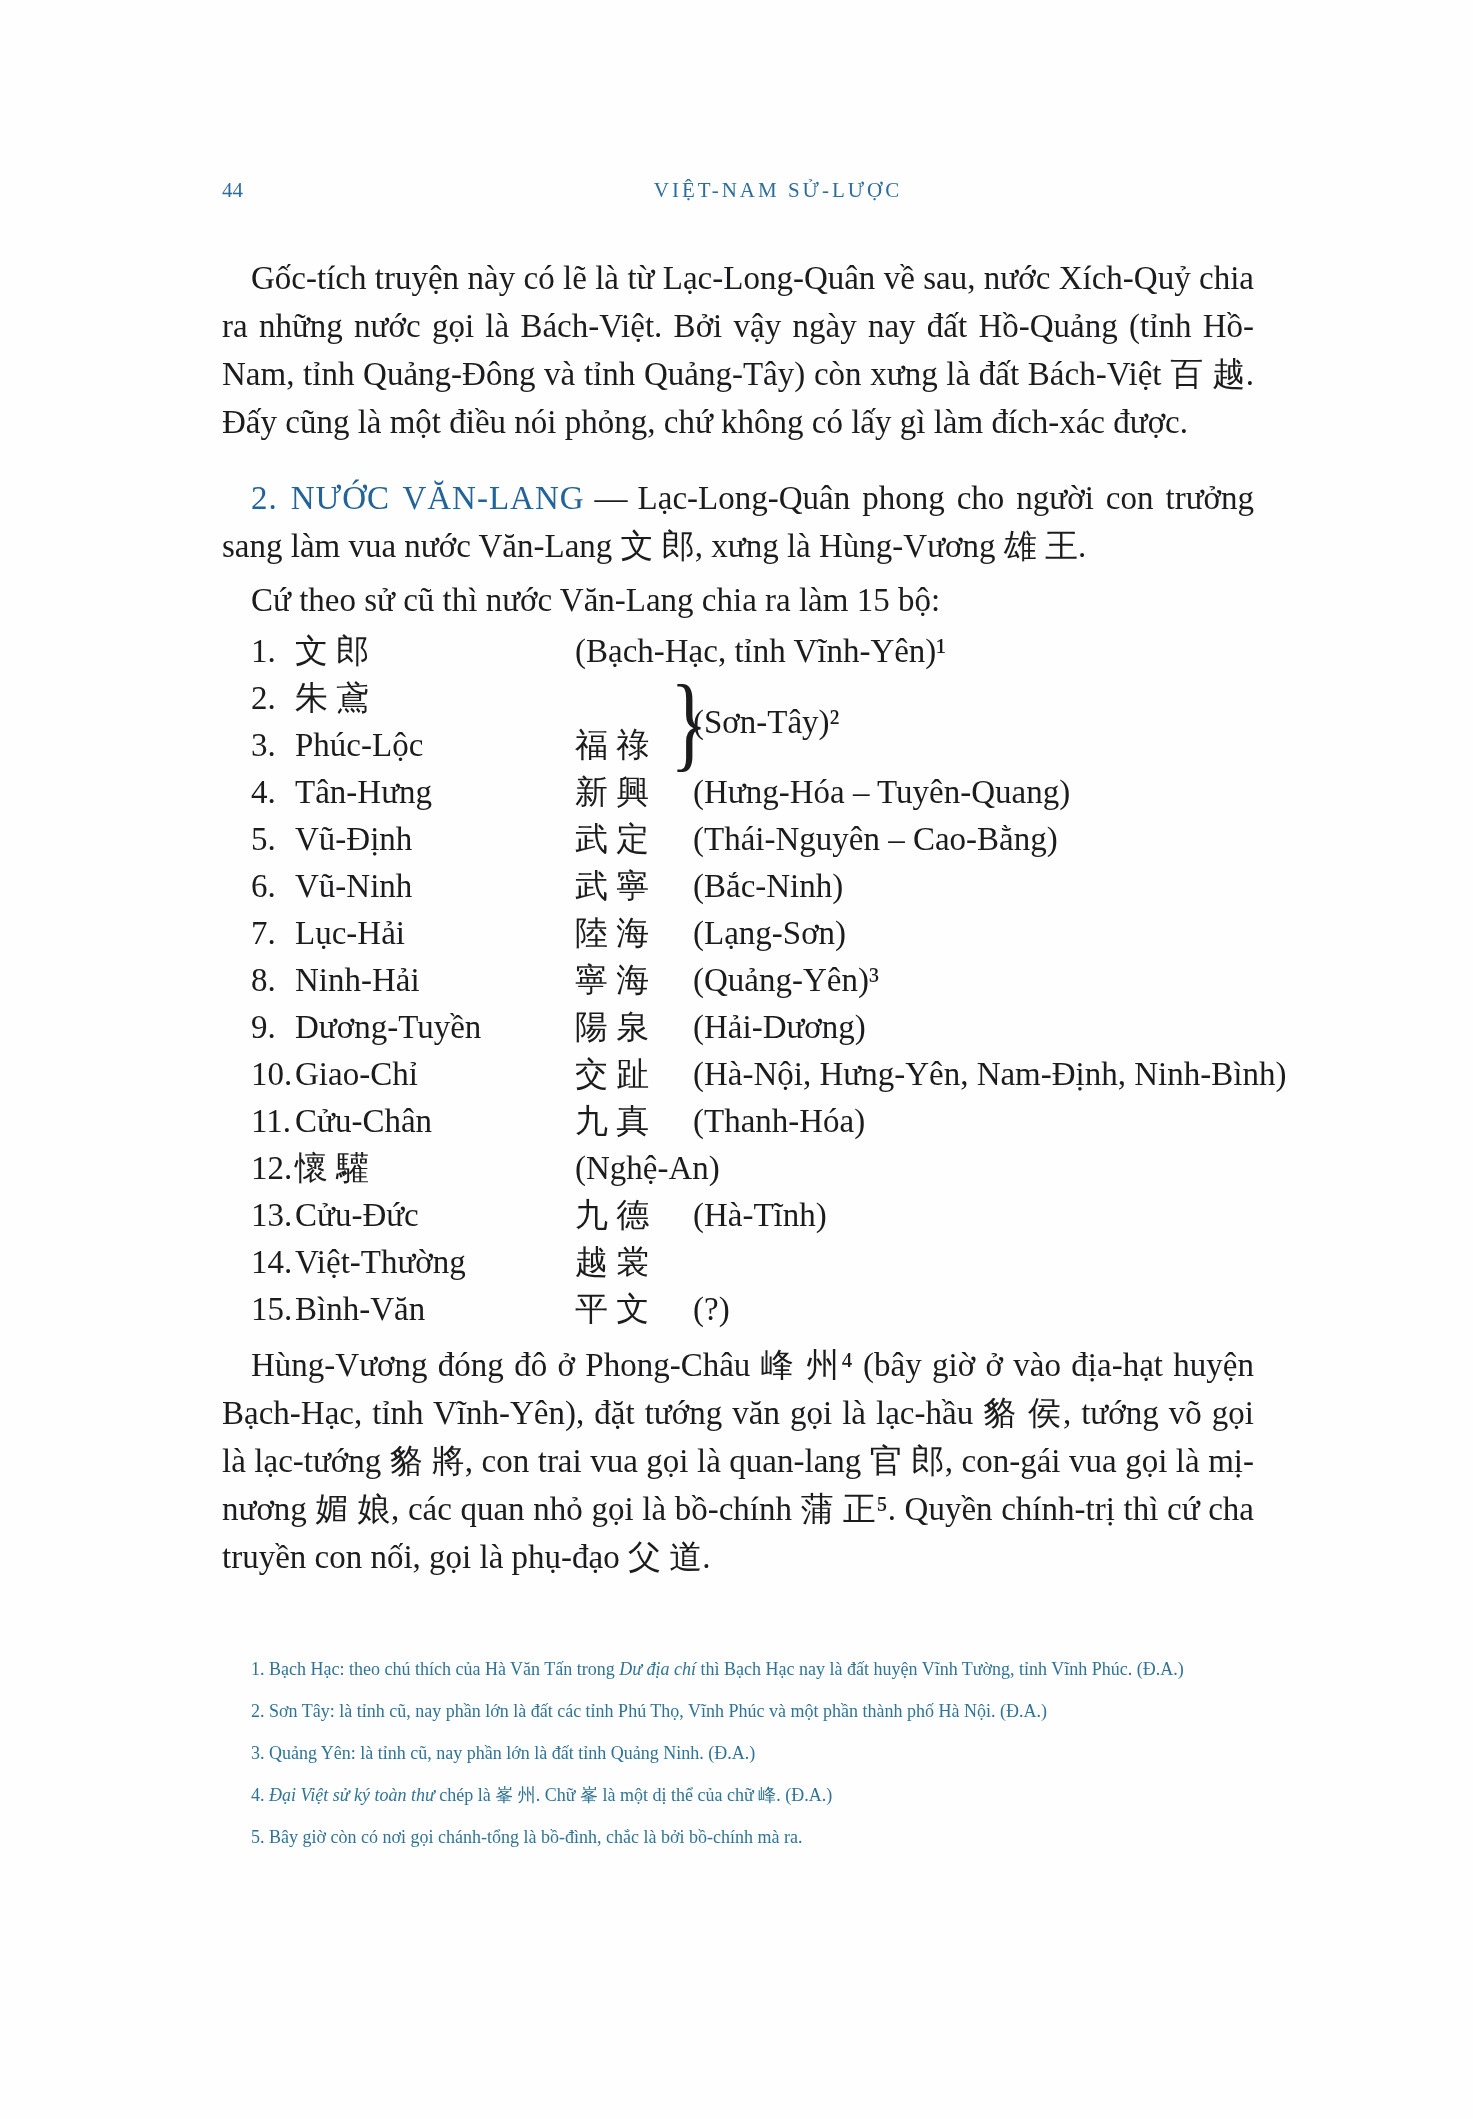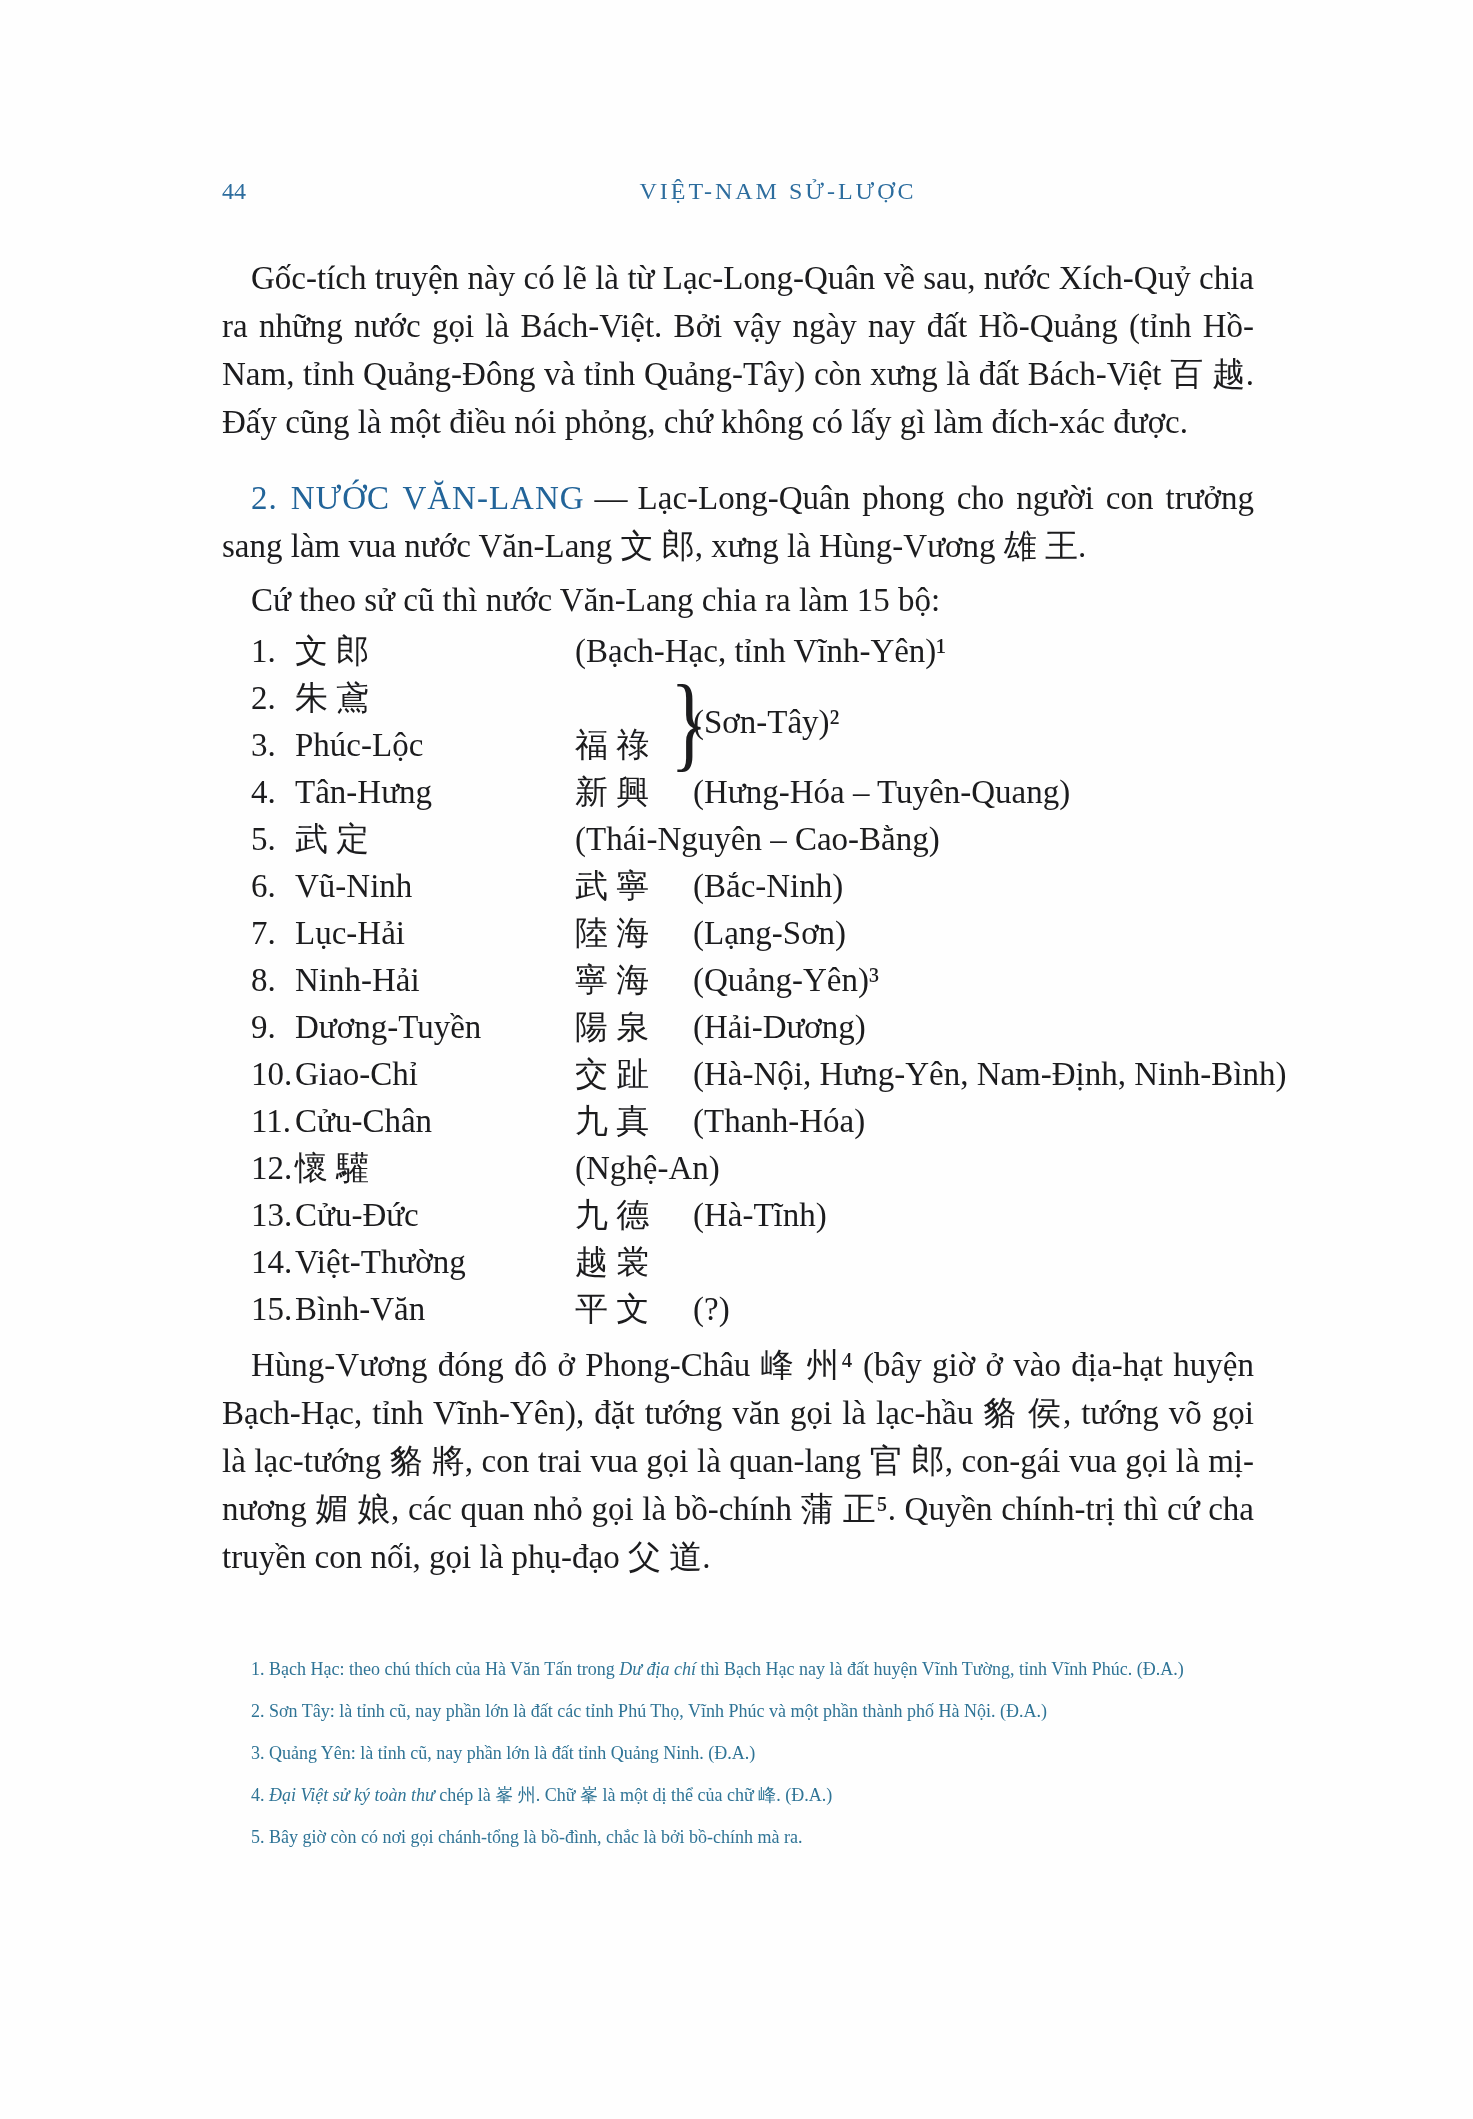--- a/index.html
+++ b/index.html
@@ -7,21 +7,21 @@
   body {
     position:relative;
     background:#fefefe;
     font-family:"Liberation Serif","DejaVu Serif",serif;
     color:#1c1c1e;
     overflow:hidden;
   }
   .page { position:absolute; left:222px; top:178px; width:1032px; }
 
   
-  .running-head { position:relative; height:36px; font-size:24px; color:#2d6d9e; }
+  .running-head { position:relative; height:36px; font-size:21px; color:#2d6d9e; }
   .page-num { position:absolute; left:0; top:0; }
   .running-title {
     position:absolute; left:calc(50% + 40px); top:0;
     transform:translateX(-50%);
     letter-spacing:3px; white-space:nowrap;
   }
 
   
   .body-para { font-size:33px; line-height:48px; text-align:justify; }
   .indent { text-indent:29px; }
@@ -103,20 +103,21 @@
 
     <div class="bo-row">
       <span>4.</span>
       <span>Tân-Hưng</span>
       <span>新 興</span>
       <span>(Hưng-Hóa – Tuyên-Quang)</span>
     </div>
 
     <div class="bo-row">
       <span>5.</span>
+      <span>Vũ-Định</span>
       <span>武 定</span>
       <span>(Thái-Nguyên – Cao-Bằng)</span>
     </div>
 
     <div class="bo-row">
       <span>6.</span>
       <span>Vũ-Ninh</span>
       <span>武 寧</span>
       <span>(Bắc-Ninh)</span>
     </div>

